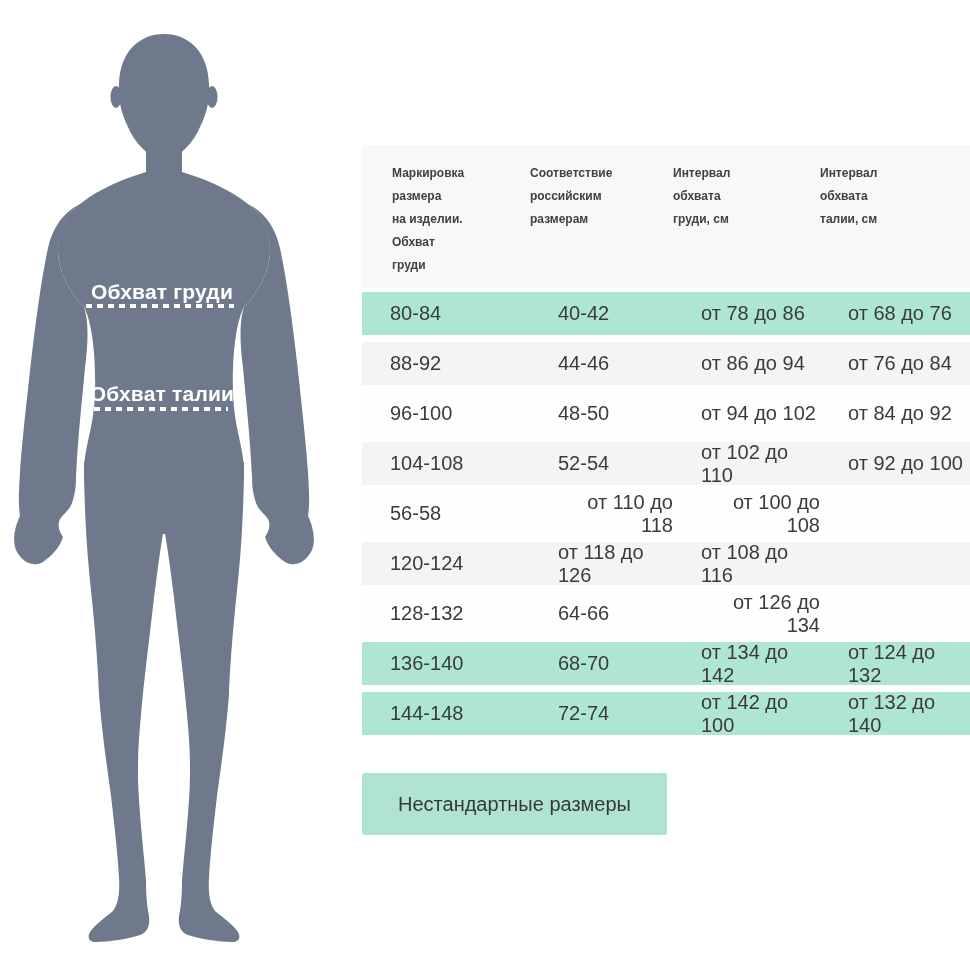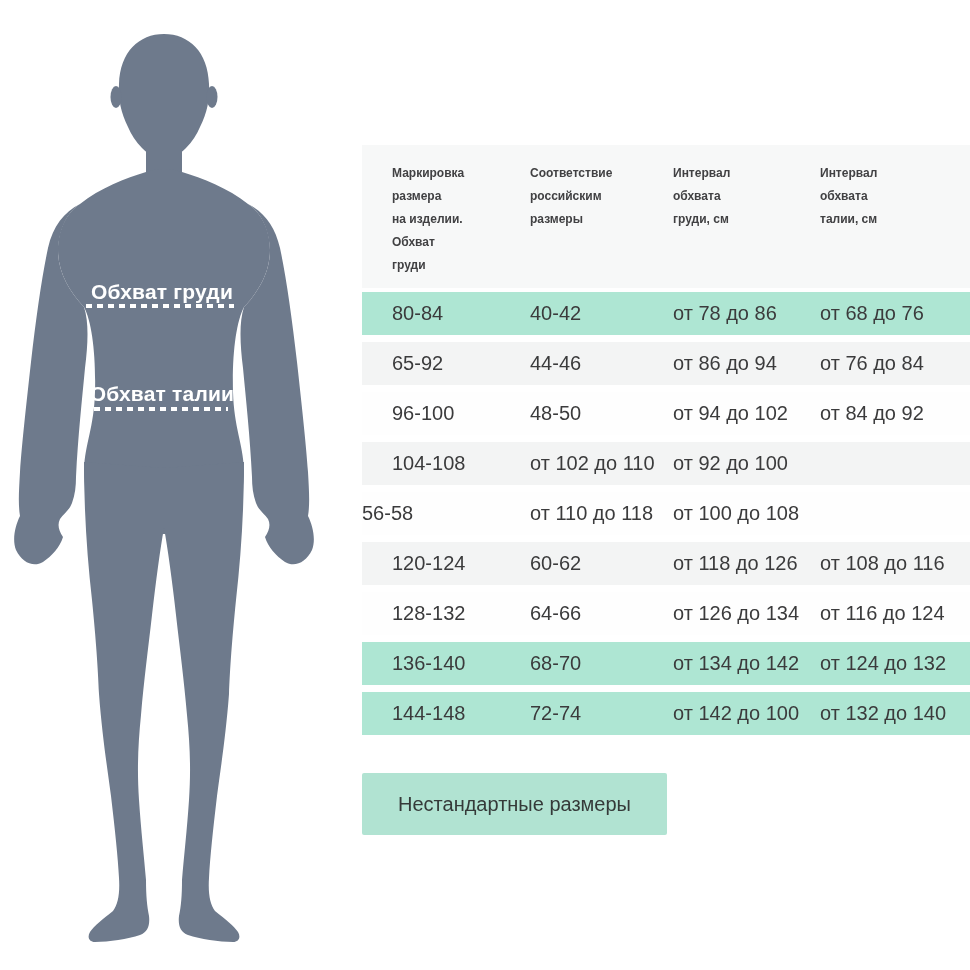--- a/index.html
+++ b/index.html
@@ -26,24 +26,24 @@
 
   
   .size-table{position:absolute;left:362px;top:145px;width:608px;}
   .grid{display:grid;grid-template-columns:168px 143px 147px 1fr;}
   .thead{background:var(--header-bg);height:143px;padding-top:17px;}
   .th{font-size:12px;font-weight:bold;line-height:23px;color:#414143;
     white-space:pre-line;}
   .cell-pad{padding-left:30px;}
   .rows{margin-top:4px;}
   .row{height:43px;margin-bottom:7px;align-items:center;}
-  .row .td{font-size:20px;color:var(--text-dark);display:flex;align-items:center;height:43px;}
+  .row .td{font-size:20px;color:var(--text-dark);display:flex;align-items:center;height:43px;padding-left:28px;}
   .row.teal{background:var(--accent-teal);}
   .row.gray{background:var(--row-gray);}
-  .row.white{background:var(--row-white);}
+  .row.white{background:var(--row-white);text-align:right;}
 
   .nonstandard-btn{position:absolute;left:362px;top:773px;width:305px;height:62px;
     background:var(--button-teal);border:none;border-radius:2px;cursor:pointer;
     font-family:inherit;font-size:20px;color:#353a39;display:flex;
     align-items:center;justify-content:center;}
 </style>
 </head>
 <body>
 
 <div class="stage">
@@ -78,69 +78,68 @@
 
   <div class="size-table">
     <div class="grid thead">
       <div class="th cell-pad">Маркировка
 размера
 на изделии.
 Обхват
 груди</div>
       <div class="th">Соответствие
 российским
-размеры</div>
+размерам</div>
       <div class="th">Интервал
 обхвата
 груди, см</div>
       <div class="th">Интервал
 обхвата
 талии, см</div>
     </div>
 
     <div class="rows">
       <div class="grid row teal">
         <div class="td cell-pad">80-84</div>
         <div class="td">40-42</div>
         <div class="td">от 78 до 86</div>
         <div class="td">от 68 до 76</div>
       </div>
       <div class="grid row gray">
-        <div class="td cell-pad">65-92</div>
+        <div class="td cell-pad">88-92</div>
         <div class="td">44-46</div>
         <div class="td">от 86 до 94</div>
         <div class="td">от 76 до 84</div>
       </div>
       <div class="grid row white">
         <div class="td cell-pad">96-100</div>
         <div class="td">48-50</div>
         <div class="td">от 94 до 102</div>
         <div class="td">от 84 до 92</div>
       </div>
       <div class="grid row gray">
         <div class="td cell-pad">104-108</div>
+        <div class="td">52-54</div>
         <div class="td">от 102 до 110</div>
         <div class="td">от 92 до 100</div>
       </div>
       <div class="grid row white">
         <div class="td">56-58</div>
         <div class="td">от 110 до 118</div>
         <div class="td">от 100 до 108</div>
       </div>
       <div class="grid row gray">
         <div class="td cell-pad">120-124</div>
-        <div class="td">60-62</div>
         <div class="td">от 118 до 126</div>
         <div class="td">от 108 до 116</div>
       </div>
       <div class="grid row white">
         <div class="td cell-pad">128-132</div>
         <div class="td">64-66</div>
         <div class="td">от 126 до 134</div>
-        <div class="td">от 116 до 124</div>
       </div>
       <div class="grid row teal">
         <div class="td cell-pad">136-140</div>
         <div class="td">68-70</div>
         <div class="td">от 134 до 142</div>
         <div class="td">от 124 до 132</div>
       </div>
       <div class="grid row teal">
         <div class="td cell-pad">144-148</div>
         <div class="td">72-74</div>

